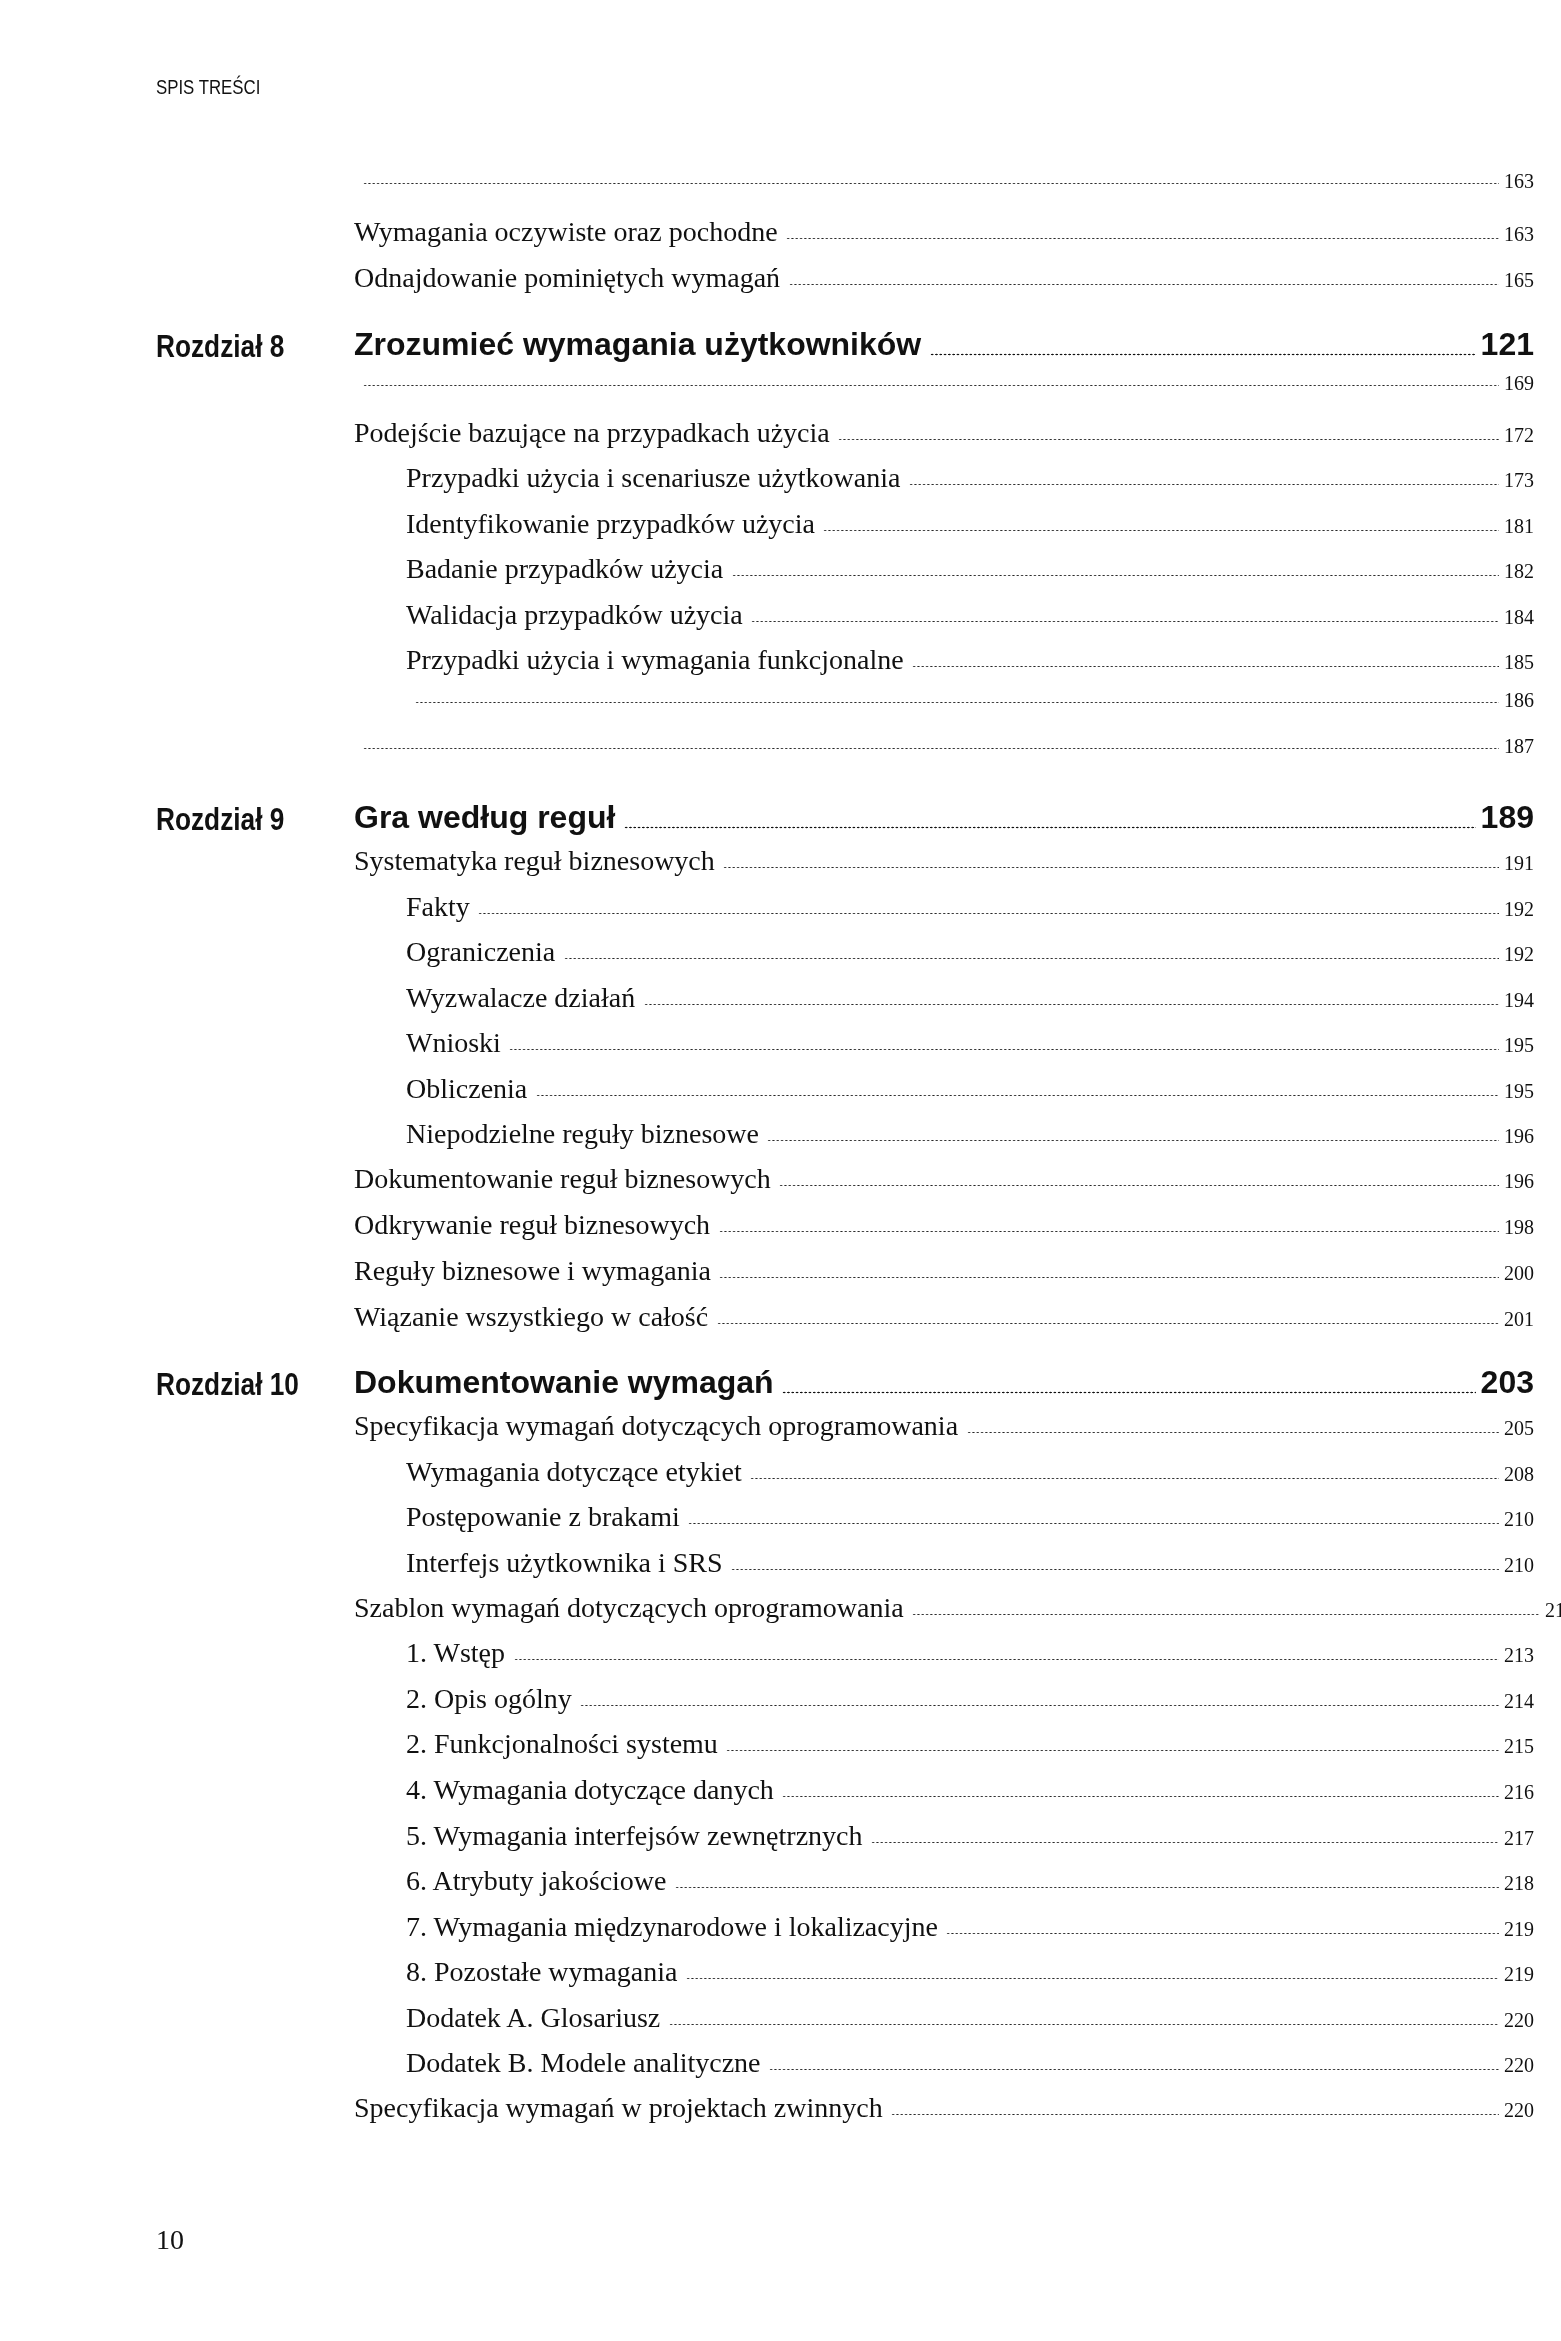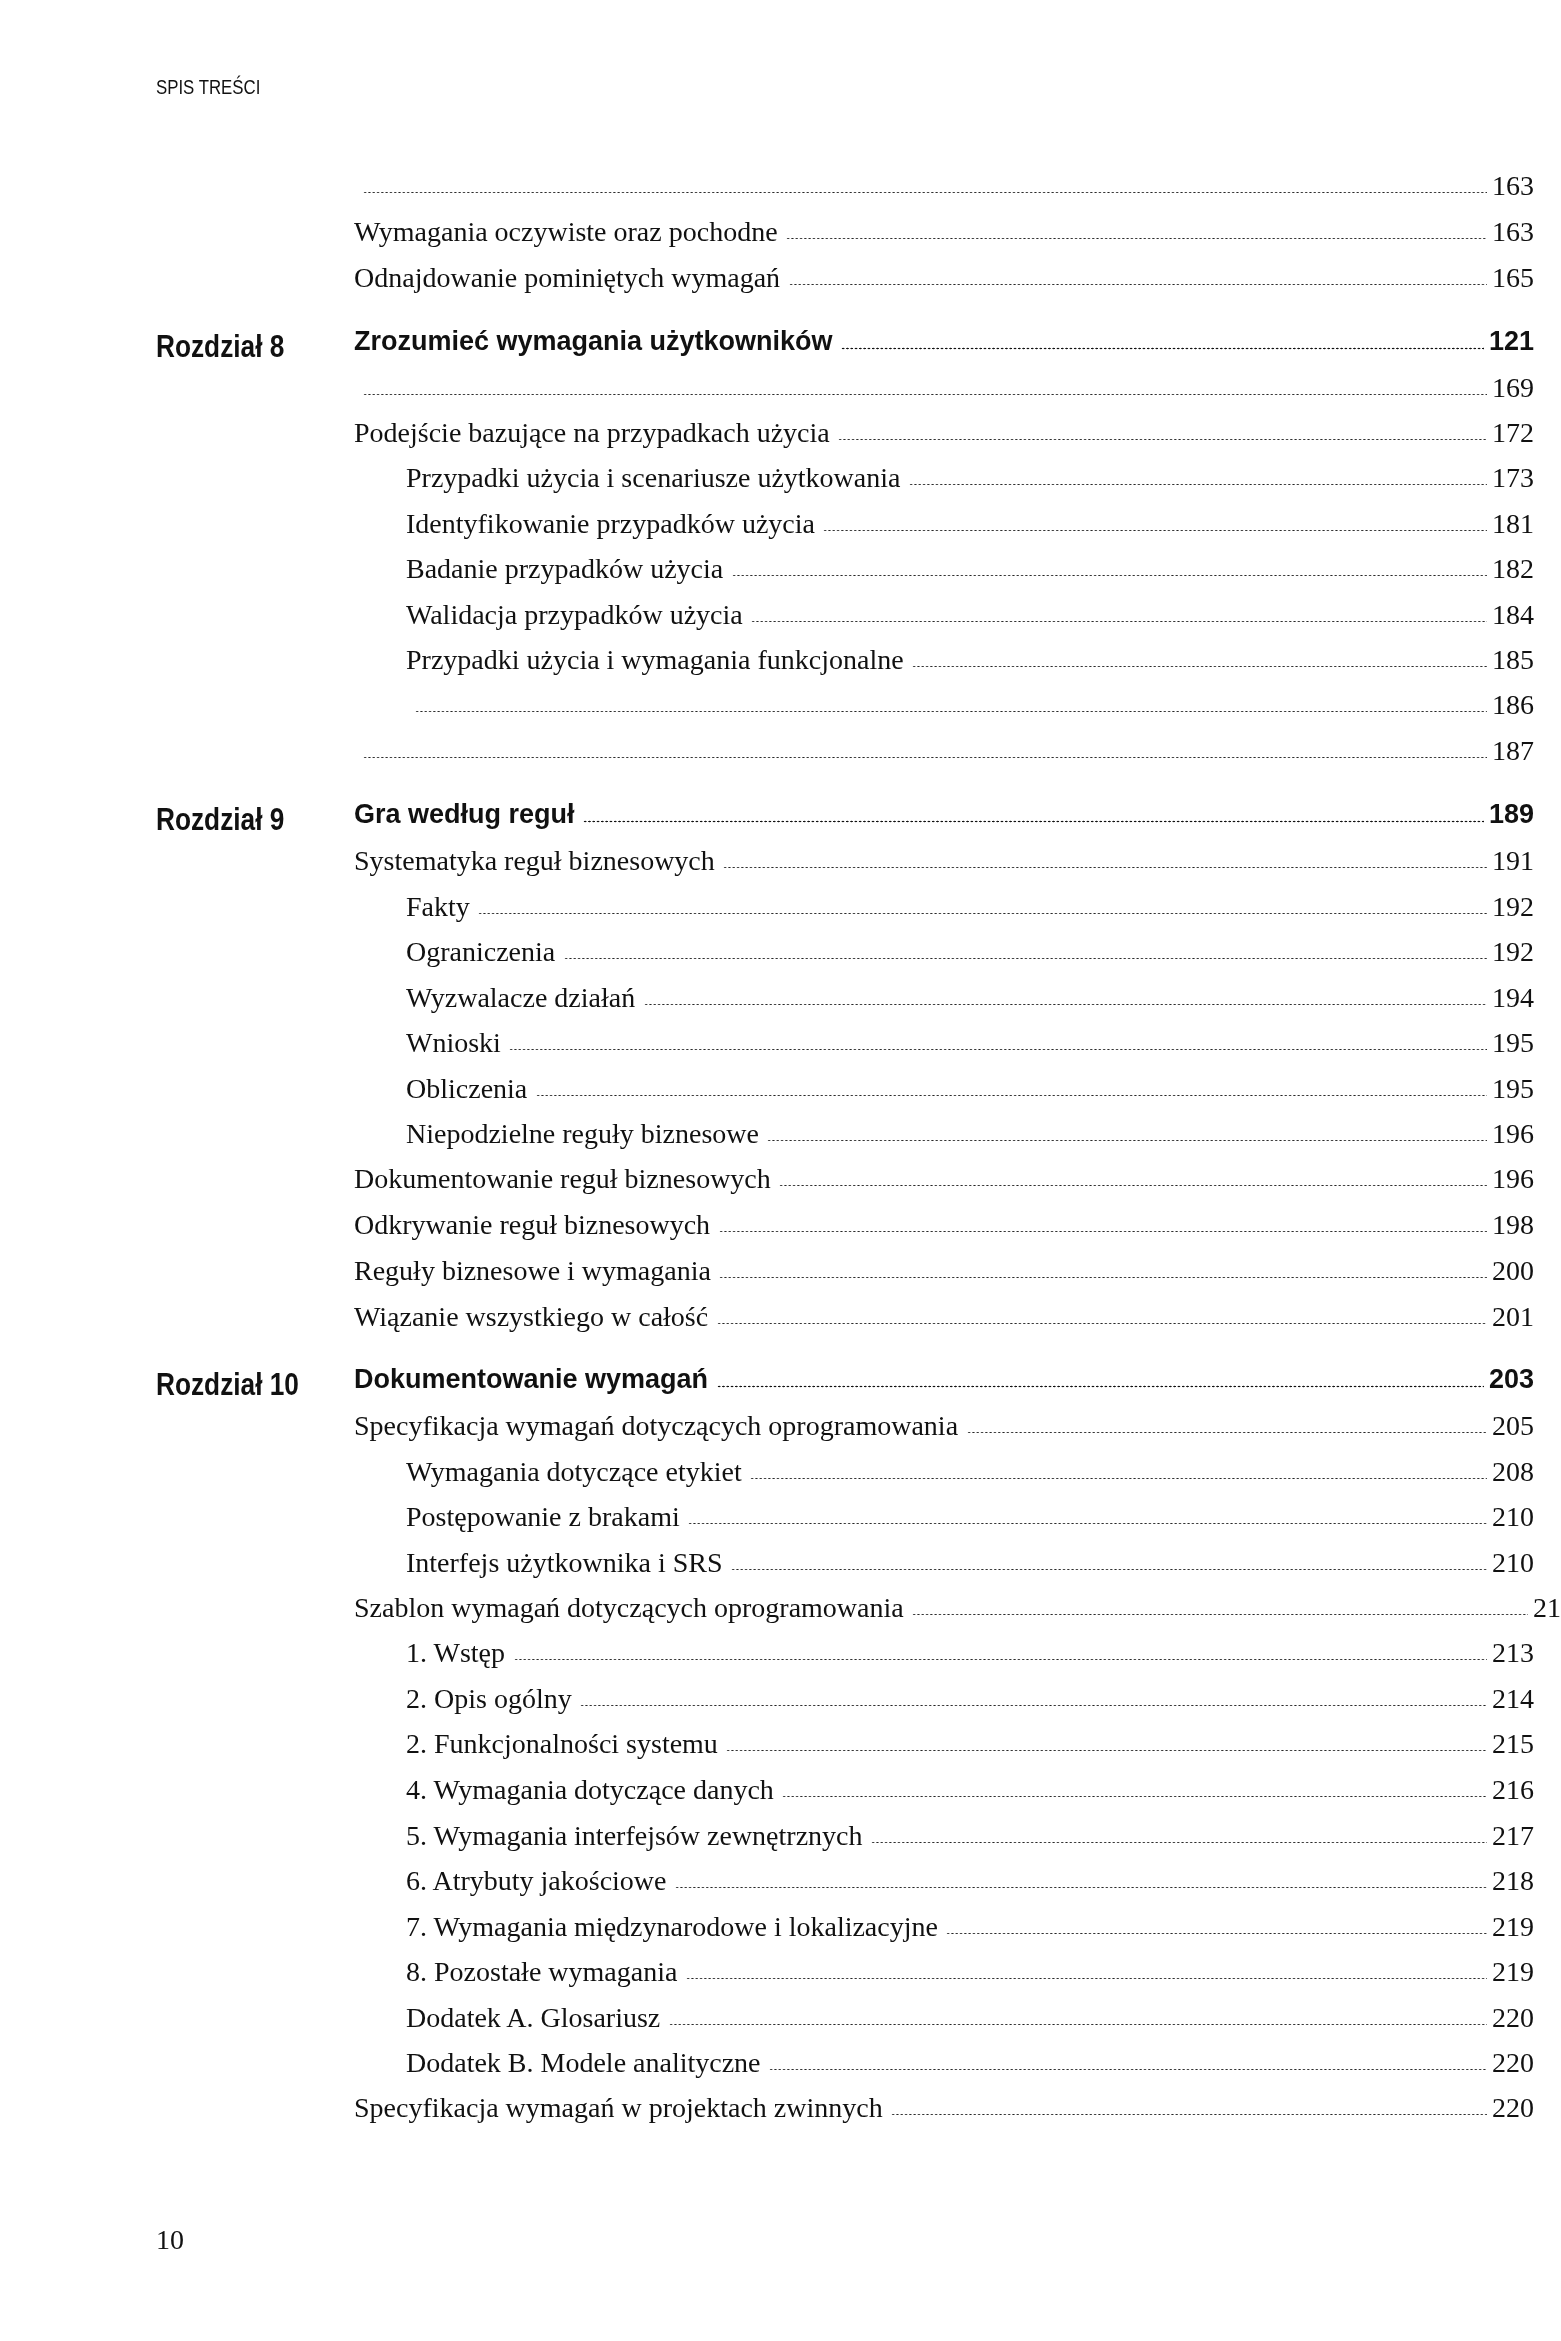--- a/index.html
+++ b/index.html
@@ -25,24 +25,24 @@
     .entry .title {
       font-family: "Liberation Serif", serif; font-size: 28px; white-space: nowrap;
       transform-origin: left bottom;
     }
     .entry .leader {
       flex: 1; margin: 0 5.1px 0 8.5px; height: 3.4px; align-self: flex-end; margin-bottom: 7.7px;
       background-image: radial-gradient(circle, #222 0.8px, transparent 1px);
       background-size: 4.3px 3.4px; background-repeat: repeat-x;
     }
     .entry .page {
-      font-family: "Liberation Serif", serif; font-size: 28px; white-space: nowrap;
+      font-family: "Liberation Serif", serif; font-size: 20px; white-space: nowrap;
     }
     .entry.chapter .title, .entry.chapter .page {
-      font-family: "Liberation Sans", sans-serif; font-weight: bold; font-size: 27px;
+      font-family: "Liberation Sans", sans-serif; font-weight: bold; font-size: 32px;
     }
     .entry.chapter .leader { margin-bottom: 6.8px; background-image: radial-gradient(circle, #111 0.9px, transparent 1.2px); }
     .lvl1 { left: 354px; }
     .lvl2 { left: 406px; }
     .chapter { left: 354px; }
     .folio {
       position: absolute; left: 156px; top: 2224px;
       font-family: "Liberation Serif", serif; font-size: 28px;
     }
   </style>

